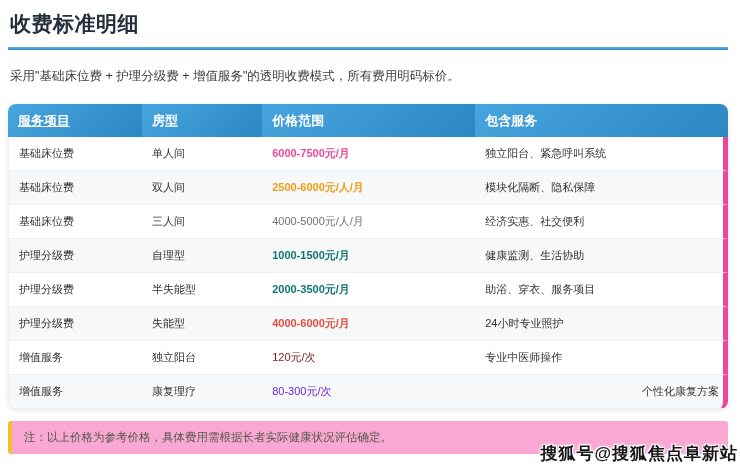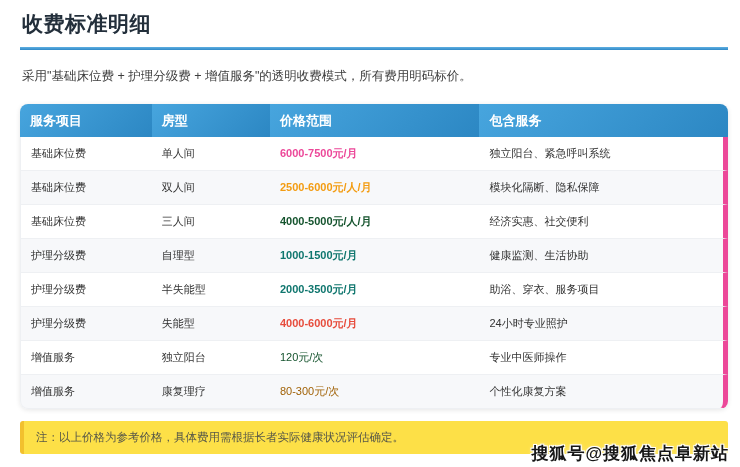--- a/index.html
+++ b/index.html
@@ -5,21 +5,21 @@
   * { box-sizing: border-box; }
   html, body { margin: 0; padding: 0; }
   body {
     width: 740px;
     height: 467px;
     position: relative;
     overflow: hidden;
     background: #ffffff;
     font-family: "Liberation Sans", "DejaVu Sans", sans-serif;
   }
-  .page { padding: 8px 12px 10px 8px; margin-left: 12px; }
+  .page { padding: 8px 12px 10px 8px; }
 
   .title {
     margin: 2px 0 9px 2px;
     font-size: 21px;
     font-weight: bold;
     color: #232f3b;
     letter-spacing: 0.5px;
   }
   .title-rule {
     height: 3px;
@@ -42,51 +42,51 @@
   }
   .fee-table th {
     background: linear-gradient(135deg, #47a5de 0%, #2c87c3 100%);
     color: #ffffff;
     font-size: 13px;
     font-weight: bold;
     text-align: left;
     padding: 0 4px 0 10px;
     height: 33px;
   }
-  .fee-table th:first-child { border-top-left-radius: 8px; }
+  .fee-table th:first-child { border-top-left-radius: 8px; text-decoration: underline; }
   .fee-table th:last-child  { border-top-right-radius: 8px; }
 
   .fee-table td {
     font-size: 11px;
     color: #333333;
     padding: 0 4px 0 10px;
     height: 34px;
     background: #ffffff;
     border-bottom: 1px solid #eef0f3;
   }
   .fee-table td:first-child { border-left: 1px solid #eef0f3; }
   .fee-table td:last-child  { border-right: 5px solid #ec4899; }
   .fee-table tbody tr:nth-child(even) td { background: #f7f8fa; }
   .fee-table tbody tr:last-child td { border-bottom: 1px solid #eef0f3; }
   .fee-table tbody tr:last-child td:first-child { border-bottom-left-radius: 8px; }
-  .fee-table tbody tr:last-child td:last-child  { border-bottom-right-radius: 8px; }
+  .fee-table tbody tr:last-child td:last-child  { border-bottom-right-radius: 8px; text-align: right; }
 
   .note {
     margin-top: 12px;
-    background: #fde047;
+    background: #f9a8d4;
     border-left: 4px solid #f2c02e;
     border-radius: 3px;
     padding: 9px 12px 9px 12px;
     font-size: 11.5px;
     color: #585848;
   }
 
   .watermark {
     position: absolute;
-    right: 11px;
+    right: 2px;
     bottom: 2px;
     font-size: 17px;
     font-weight: bold;
     letter-spacing: 1px;
     color: #161616;
     text-shadow:
       -1px -1px 0 #ffffff,
        1px -1px 0 #ffffff,
       -1px  1px 0 #ffffff,
        1px  1px 0 #ffffff,
@@ -128,21 +128,21 @@
         </tr>
         <tr>
           <td>基础床位费</td>
           <td>双人间</td>
           <td style="color: rgb(243, 156, 18); font-weight: 700;">2500-6000元/人/月</td>
           <td>模块化隔断、隐私保障</td>
         </tr>
         <tr>
           <td>基础床位费</td>
           <td>三人间</td>
-          <td style="color: #14532d; font-weight: 700;">4000-5000元/人/月</td>
+          <td style="color: #737373; font-weight: 400;">4000-5000元/人/月</td>
           <td>经济实惠、社交便利</td>
         </tr>
         <tr>
           <td>护理分级费</td>
           <td>自理型</td>
           <td style="color: #0f766e; font-weight: 700;">1000-1500元/月</td>
           <td>健康监测、生活协助</td>
         </tr>
         <tr>
           <td>护理分级费</td>
@@ -152,27 +152,27 @@
         </tr>
         <tr>
           <td>护理分级费</td>
           <td>失能型</td>
           <td style="color: rgb(231, 76, 60); font-weight: 700;">4000-6000元/月</td>
           <td>24小时专业照护</td>
         </tr>
         <tr>
           <td>增值服务</td>
           <td>独立阳台</td>
-          <td style="color: #14532d;">120元/次</td>
+          <td style="color: #7f1d1d;">120元/次</td>
           <td>专业中医师操作</td>
         </tr>
         <tr>
           <td>增值服务</td>
           <td>康复理疗</td>
-          <td style="color: #a16207;">80-300元/次</td>
+          <td style="color: #6d28d9;">80-300元/次</td>
           <td>个性化康复方案</td>
         </tr>
       </tbody>
   </table>
 
   <div class="note">
     <span>注：以上价格为参考价格，具体费用需根据长者实际健康状况评估确定。</span>
   </div>
 
 </div>

